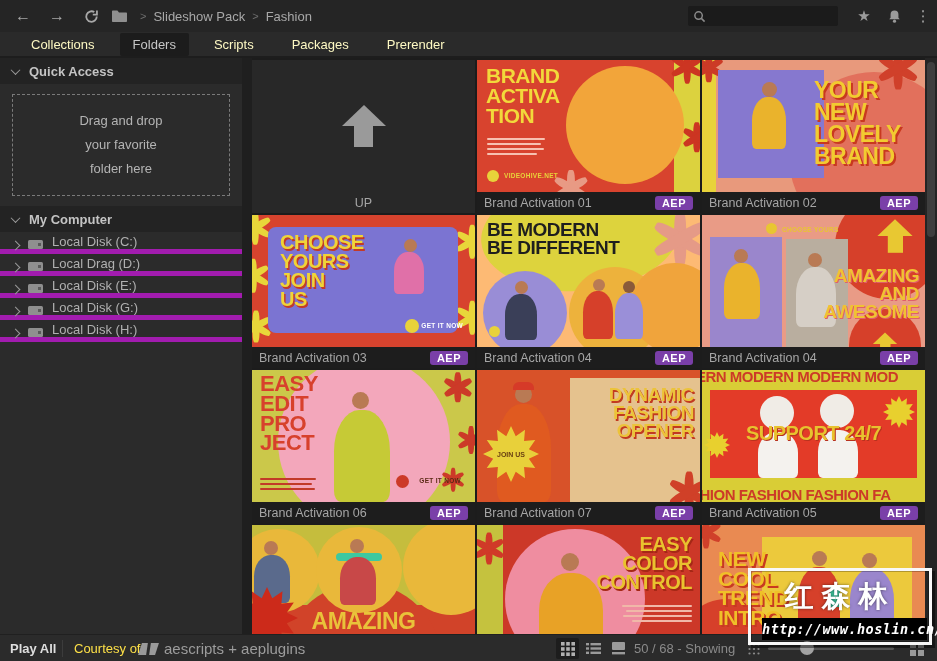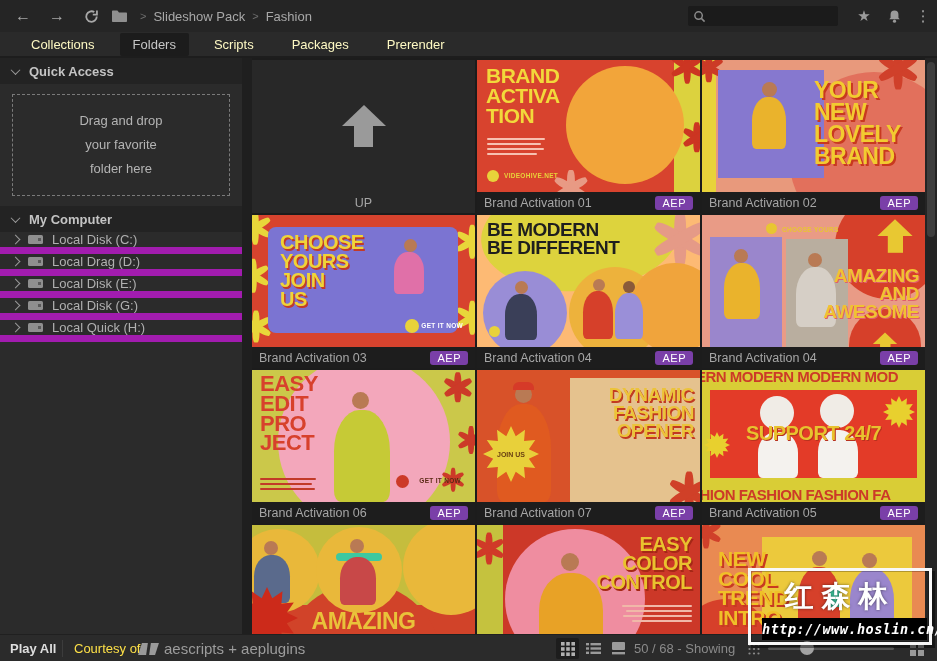--- a/index.html
+++ b/index.html
@@ -26,33 +26,33 @@
   .side-divider{position:absolute;left:242px;top:58px;width:10px;height:576px;background:#1f1f1f}
   .sechead{height:26px;background:#232323;display:flex;align-items:center;gap:10px;
     padding-left:12px;color:#c4c4c4;font-size:13px;font-weight:700}
   .chev{width:7px;height:7px;border-right:1.6px solid #9a9a9a;border-bottom:1.6px solid #9a9a9a;
     display:inline-block}
   .chev.down{transform:rotate(45deg) translate(-1px,-1px)}
   .chev.right{transform:rotate(-45deg)}
   .dropzone{margin:10px 12px;height:102px;border:1px dashed #7a7a7a;display:flex;align-items:center;
     justify-content:center;text-align:center;color:#b4b4b4;font-size:13px;line-height:1.85;white-space:pre-line}
   .mycomp{margin-top:10px}
-  .drive{height:22px;display:flex;align-items:center;gap:9px;padding-left:12px;
-    border-bottom:7px solid #a21caf;color:#b0b0b0;font-size:13px;cursor:pointer}
+  .drive{height:22px;display:flex;align-items:flex-end;gap:9px;padding-left:12px;
+    border-bottom:5px solid #a21caf;color:#b0b0b0;font-size:13px;cursor:pointer}
   .drive-ico{width:15px;height:9px;background:#8f8f8f;border-radius:1.5px;position:relative}
   .drive-ico:after{content:"";position:absolute;right:2px;top:3px;width:3px;height:3px;background:#5a5a5a}
   
   .grid{position:absolute;left:252px;top:58px;width:673px;height:576px;background:#1c1c1c;
     display:grid;grid-template-columns:repeat(3,1fr);grid-auto-rows:153px;gap:2px;padding-top:2px;overflow:hidden}
   .cell{display:flex;flex-direction:column;cursor:pointer}
   .thumb{position:relative;overflow:hidden;height:132px;flex:0 0 132px}
   .cap{height:21px;background:#1d1d1d;display:flex;align-items:center;justify-content:space-between;
     padding:0 7px;flex:0 0 21px}
   .capname{font-size:12.5px;color:#a6a6a6;white-space:nowrap}
-  .badge{background:#7a3fa8;color:#fff;font-size:11px;font-weight:400;padding:1px 7px;border-radius:3px;letter-spacing:.5px}
+  .badge{background:#7a3fa8;color:#fff;font-size:11px;font-weight:700;padding:1px 7px;border-radius:3px;letter-spacing:.5px}
   .upcell{background:#282828}
   .upthumb{display:flex;align-items:center;justify-content:center;background:#282828}
   .upcap{background:#282828;justify-content:center}
   .uparr .tri{width:0;height:0;border-left:22px solid transparent;border-right:22px solid transparent;
     border-bottom:21px solid currentColor;margin:0 auto}
   .uparr .stem{width:19px;height:21px;background:currentColor;margin:0 auto}
   
   .hl{position:absolute;white-space:pre-line;font-weight:800;letter-spacing:-.5px;line-height:.95}
   .ast{position:absolute}
   .ast b{position:absolute;left:0;top:39%;width:100%;height:22%;border-radius:30%;background:currentColor;display:block}
@@ -170,21 +170,21 @@
     <span>Local Disk (E:)</span>
   </div>
   <div class="drive">
     <span class="chev right"></span>
     <span class="drive-ico"></span>
     <span>Local Disk (G:)</span>
   </div>
   <div class="drive">
     <span class="chev right"></span>
     <span class="drive-ico"></span>
-    <span>Local Quick (H:)</span>
+    <span>Local Disk (H:)</span>
   </div>
 </div>
 <div class="side-divider"></div>
 
 <div class="grid">
 
   <div class="cell upcell">
     <div class="thumb upthumb">
       <div class="uparr" style="color:#9a9a9a">
           <div class="tri"></div>

